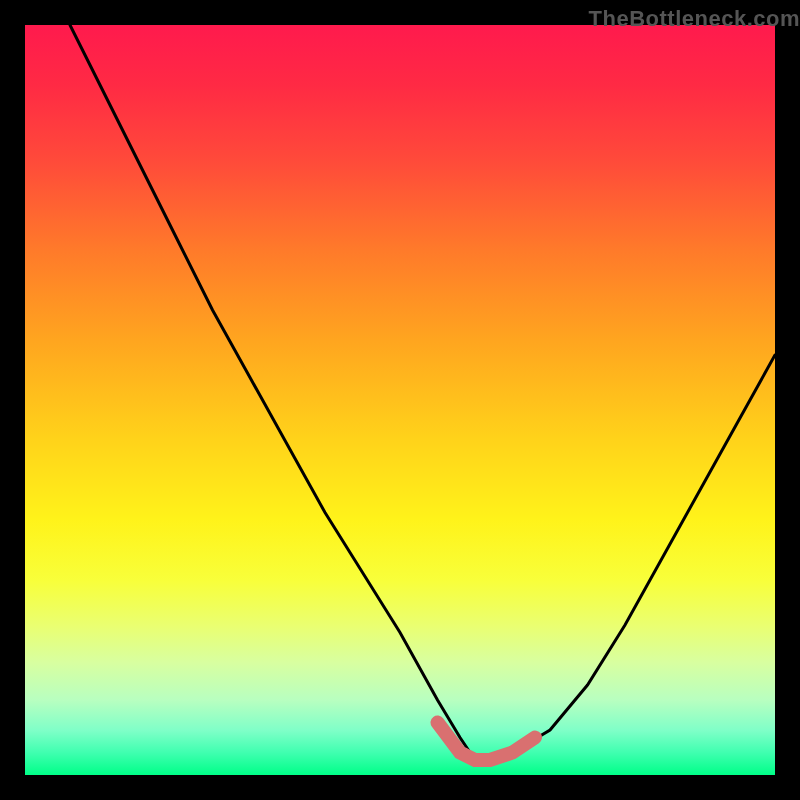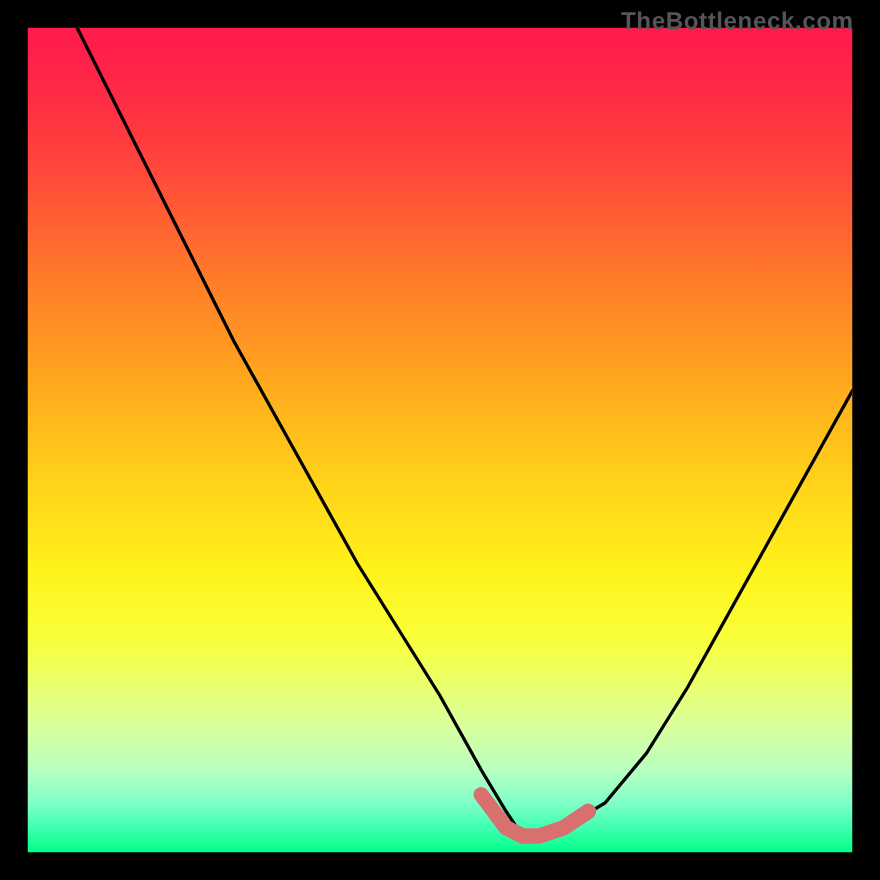--- a/index.html
+++ b/index.html
@@ -6,21 +6,21 @@
   html, body { width: 800px; height: 800px; overflow: hidden; background: #000; }
   .container {
     width: 800px;
     height: 800px;
     background: #000;
     position: relative;
   }
   .watermark {
     position: absolute;
     top: 6px;
-    right: 24px;
+    right: 0;
     font-family: Arial, Helvetica, sans-serif;
     font-size: 22px;
     font-weight: bold;
     color: #555;
     letter-spacing: 0.5px;
     z-index: 10;
   }
   .plot-area {
     position: absolute;
     left: 25px;

